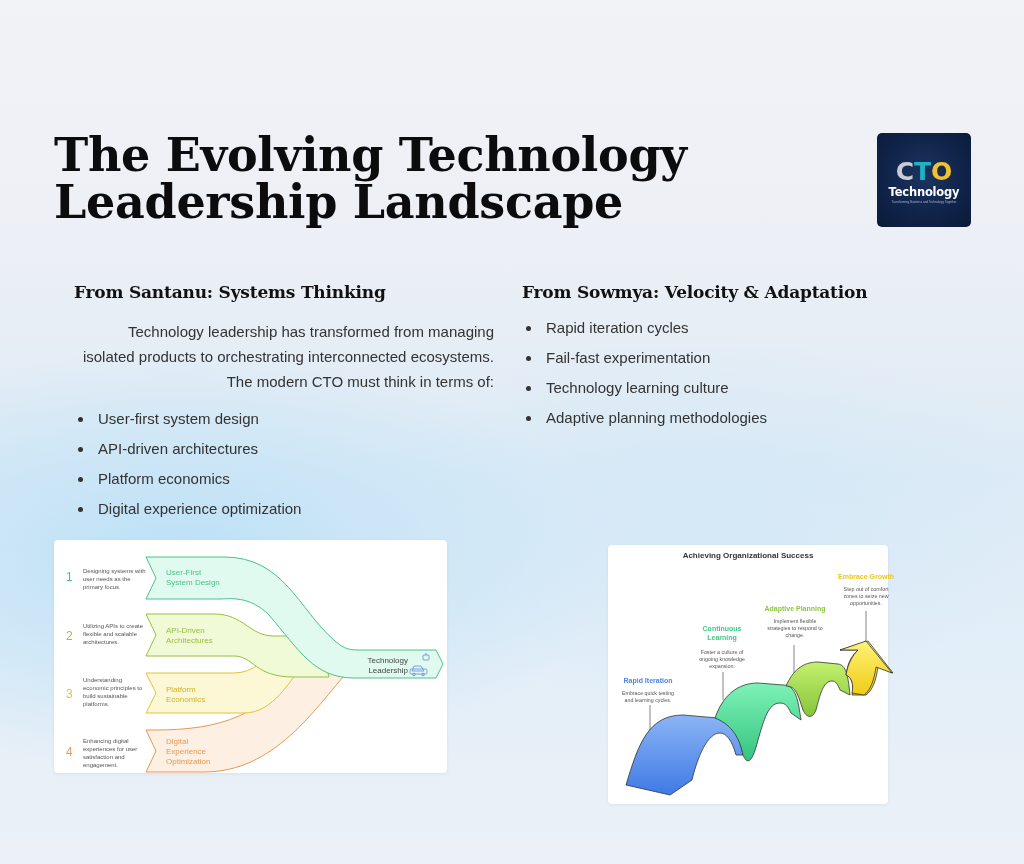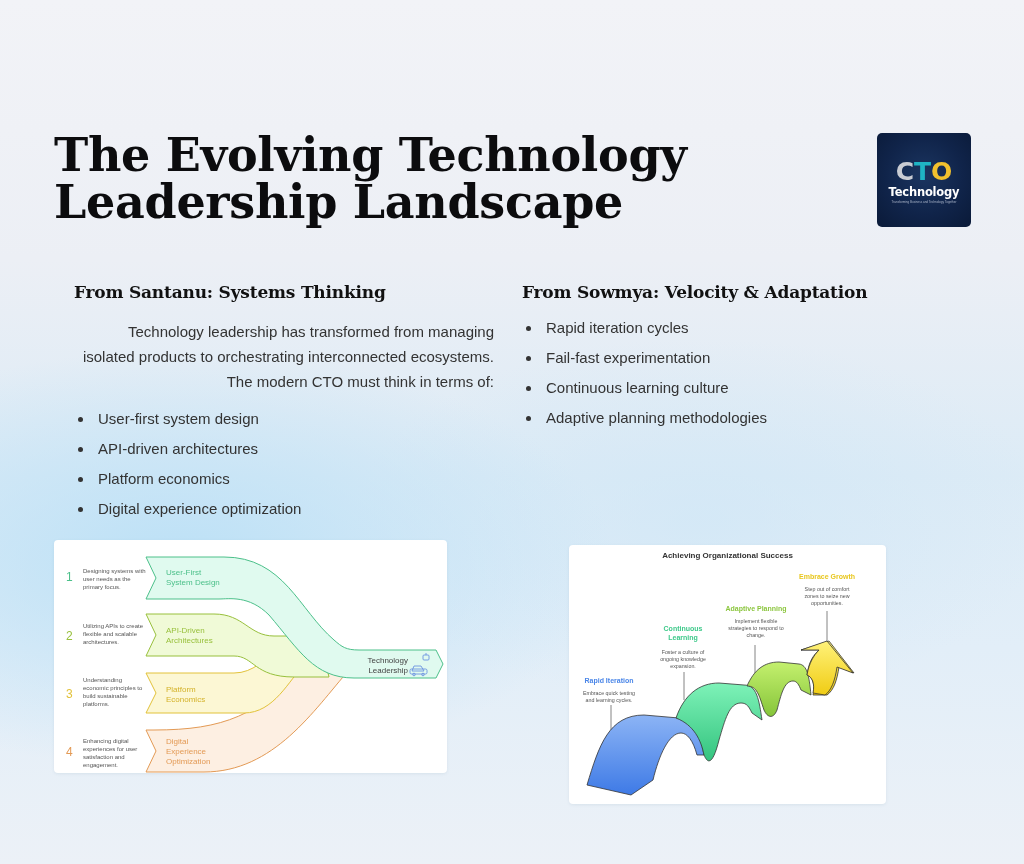--- a/index.html
+++ b/index.html
@@ -48,21 +48,21 @@
   }
   .bullets li .dot {
     position: absolute; left: 4px; top: 13px; width: 5px; height: 5px; border-radius: 50%; background: #333;
   }
 
   .card {
     position: absolute; background: #ffffff; border-radius: 4px;
     box-shadow: 0 1px 3px rgba(100, 130, 160, 0.12);
   }
   .card-left { left: 54px; top: 540px; width: 393px; height: 233px; }
-  .card-right { left: 569px; top: 545px; width: 317px; height: 259px; text-decoration: underline; }
+  .card-right { left: 608px; top: 545px; width: 280px; height: 259px; text-decoration: underline; }
   .card svg { position: absolute; left: 0; top: 0; }
 
   .flow-num { position: absolute; font-size: 12px; }
   .flow-desc { position: absolute; font-size: 6px; line-height: 8px; color: #555; width: 64px; }
   .flow-label { position: absolute; font-size: 8px; line-height: 10px; width: 70px; }
   .tl-label { position: absolute; left: 300px; top: 116px; font-size: 8px; line-height: 10px; color: #444; text-align: right; width: 54px; }
 
   .st-title { position: absolute; left: 0; top: 6px; width: 100%; text-align: center; font-size: 8px; font-weight: bold; color: #333; }
   .st-head { position: absolute; font-size: 7px; font-weight: bold; text-align: center; line-height: 9px; }
   .st-desc { position: absolute; font-size: 5.3px; line-height: 7px; color: #555; text-align: center; }
@@ -91,21 +91,21 @@
     <li><span class="dot"></span><span>Platform economics</span></li>
     <li><span class="dot"></span><span>Digital experience optimization</span></li>
   </ul>
 </section>
 
 <section class="col col-right">
   <h2 class="section-heading">From Sowmya: Velocity &amp; Adaptation</h2>
   <ul class="bullets">
     <li><span class="dot"></span><span>Rapid iteration cycles</span></li>
     <li><span class="dot"></span><span>Fail-fast experimentation</span></li>
-    <li><span class="dot"></span><span>Continuous learning culture</span></li>
+    <li><span class="dot"></span><span>Technology learning culture</span></li>
     <li><span class="dot"></span><span>Adaptive planning methodologies</span></li>
   </ul>
 </section>
 
 <div class="card card-left">
   <svg width="393" height="233" viewBox="0 0 393 233">
 
     <path d="M92,190 L100,190 C170,190 205,175 250,125 L250,130 L295,130 C260,170 220,232 150,232 L92,232 L102,211 Z" fill="#fdefe2" stroke="#e39a55" stroke-width="1"></path>
 
     <path d="M92,133 L180,133 C200,133 210,118 225,112 L250,112 L250,125 C235,140 220,173 190,173 L92,173 L102,153 Z" fill="#fcf7d4" stroke="#e2c23a" stroke-width="1"></path>

